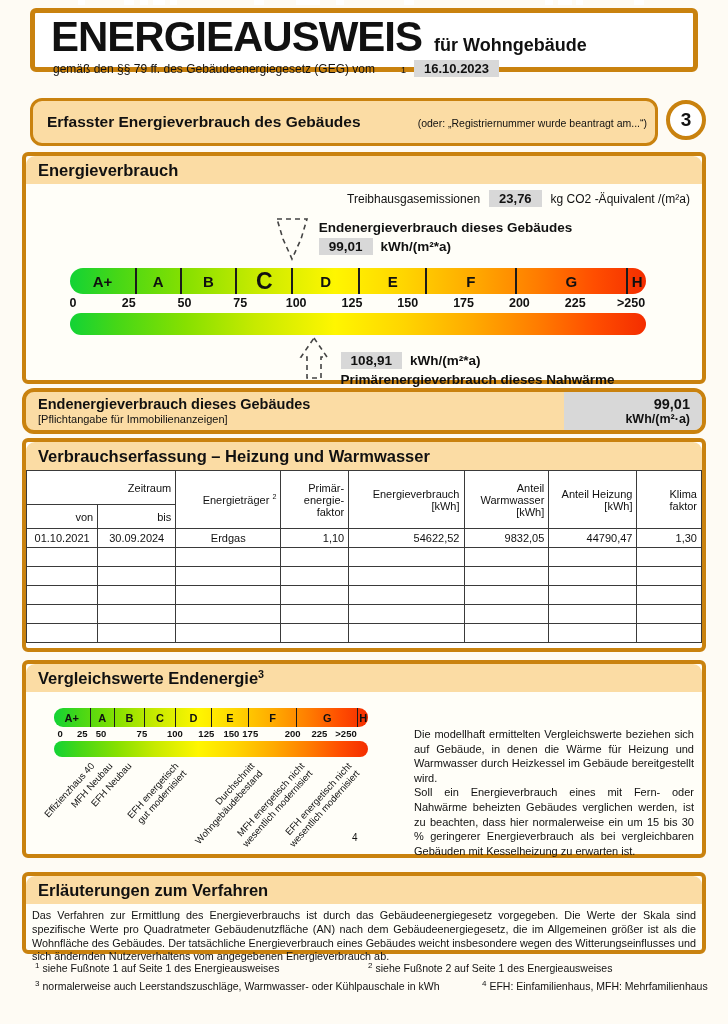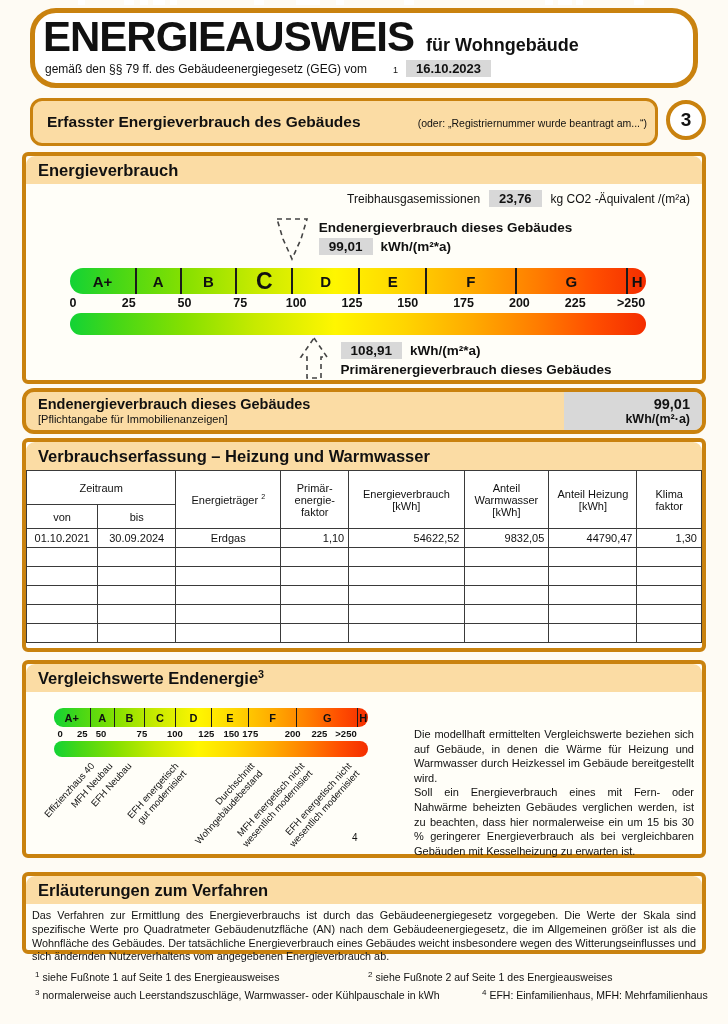--- a/index.html
+++ b/index.html
@@ -9,21 +9,21 @@
   .panel{position:absolute;border:4px solid var(--orange);border-radius:6px;background:#FFFEF8;}
   .panel-head{background:var(--peach);border-radius:9px 9px 0 0;padding:5px 12px 4px;
     font-weight:bold;font-size:16.5px;}
   sup{font-size:0.65em;vertical-align:super;line-height:0;}
   .vbox{background:var(--gray);font-weight:bold;padding:1px 10px;display:inline-block;}
 
   
   .wm{position:absolute;top:0;height:5px;background:#fff;opacity:.95;}
 
   
-  .box-header{left:30px;top:8px;width:668px;height:80px;border-width:5px;border-radius:26px;background:#fff;}
+  .box-header{left:30px;top:8px;width:668px;height:64px;border-width:5px;border-radius:6px;background:#fff;padding-left:8px;}
   .title-row{display:flex;align-items:baseline;gap:12px;padding:2px 6px 0 8px;}
   .main-title{font-size:42px;font-weight:bold;letter-spacing:-1px;line-height:44px;}
   .title-suffix{font-size:18px;font-weight:bold;}
   .law-row{display:flex;align-items:baseline;padding:1px 0 0 10px;font-size:12px;}
   .law-row sup{margin-left:26px;font-size:9px;}
   .date-box{margin-left:8px;font-size:13px;}
 
   
   .box-section{position:absolute;left:30px;top:98px;width:628px;height:48px;background:var(--peach);
     border:3px solid var(--orange);border-radius:12px;display:flex;align-items:center;}
@@ -66,21 +66,21 @@
   .pflicht-note{font-size:11px;margin-top:1px;}
   .pflicht-val{margin-left:auto;width:138px;background:var(--gray);border-radius:0 8px 8px 0;
     display:flex;flex-direction:column;align-items:flex-end;justify-content:center;padding:2px 12px;}
   .pflicht-val .v{font-weight:bold;font-size:14.5px;}
   .pflicht-val .u{font-weight:bold;font-size:12.5px;}
 
   
   .box-table{left:22px;top:438px;width:684px;height:214px;background:#fff;}
   table{width:100%;border-collapse:collapse;table-layout:fixed;}
   th,td{border:1px solid #3a3a3a;font-size:11px;font-weight:normal;padding:1px 4px;}
-  thead th{text-align:center;vertical-align:middle;white-space:pre-line;line-height:12px;}
+  thead th{text-align:right;vertical-align:middle;white-space:pre-line;line-height:12px;}
   tr.sub th{height:24px;}
   tr.top th{height:34px;}
   tbody td{height:19px;}
   td.ctr{text-align:center;} td.num{text-align:right;}
 
   
   .box-vergleich{left:22px;top:660px;width:684px;height:198px;}
   .sbar{position:absolute;left:28px;top:44px;width:314px;}
   .sbar .band{height:19px;border-radius:9px;}
   .sbar .band .seg span{font-size:11px;}
@@ -95,21 +95,21 @@
     transform:rotate(-48deg);transform-origin:100% 0;}
   .ref-fn{position:absolute;left:326px;top:168px;font-size:10px;}
   .verg-text{position:absolute;left:388px;top:63px;width:280px;font-size:11px;line-height:14.6px;
     text-align:justify;white-space:pre-line;}
 
   
   .box-erl{left:22px;top:872px;width:684px;height:82px;}
   .erl-text{padding:5px 6px;font-size:10.8px;line-height:13.8px;text-align:justify;}
 
   
-  .fn{position:absolute;font-size:10.5px;margin-top:9px;}
+  .fn{position:absolute;font-size:10.5px;}
   .fn sup{margin-right:3px;font-size:8px;}
 </style>
 </head>
 <body>
 
 <div class="page">
 
   <div>
     <div class="wm" style="left:78px;width:7px;"></div>
     <div class="wm" style="left:124px;width:10px;"></div>
@@ -211,26 +211,26 @@
           <span style="left: 87.7093%;">225</span>
           <span style="left: 97.3992%;">&gt;250</span>
         </div>
       <div class="bar2"></div>
     </div>
 
     <div class="annot" id="prim-annot" style="left: 269.615px;">
       <svg width="36" height="44" viewBox="0 0 36 44">
         <path d="M18 2 L31 21 L25 21 L25 42 L11 42 L11 21 L5 21 Z" fill="#FFFEF8" stroke="#444" stroke-width="1.6" stroke-dasharray="5 4"></path>
       </svg>
-      <div class="txt" style="padding-top:4px;text-align:center;">
+      <div class="txt" style="padding-top:14px;text-align:center;">
         <div class="valrow" style="margin-top:2px;">
           <span class="vbox">108,91</span>
           <span>kWh/(m²*a)</span>
         </div>
-        <div class="lbl" style="margin-top:3px;">Primärenergieverbrauch dieses Gebäudes</div>
+        <div class="lbl" style="margin-top:3px;">Primärenergieverbrauch dieses Nahwärme</div>
       </div>
     </div>
   </div>
 
   <div class="panel box-pflicht">
     <div class="pflicht-left">
       <div class="pflicht-title">Endenergieverbrauch dieses Gebäudes</div>
       <div class="pflicht-note">[Pflichtangabe für Immobilienanzeigen]</div>
     </div>
     <div class="pflicht-val">

